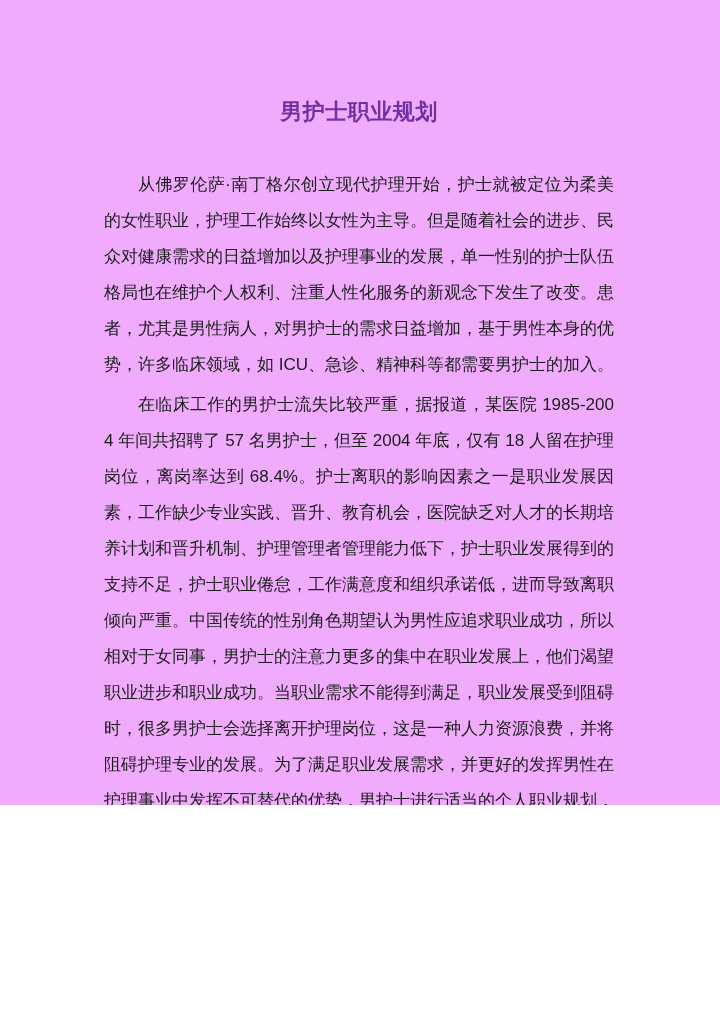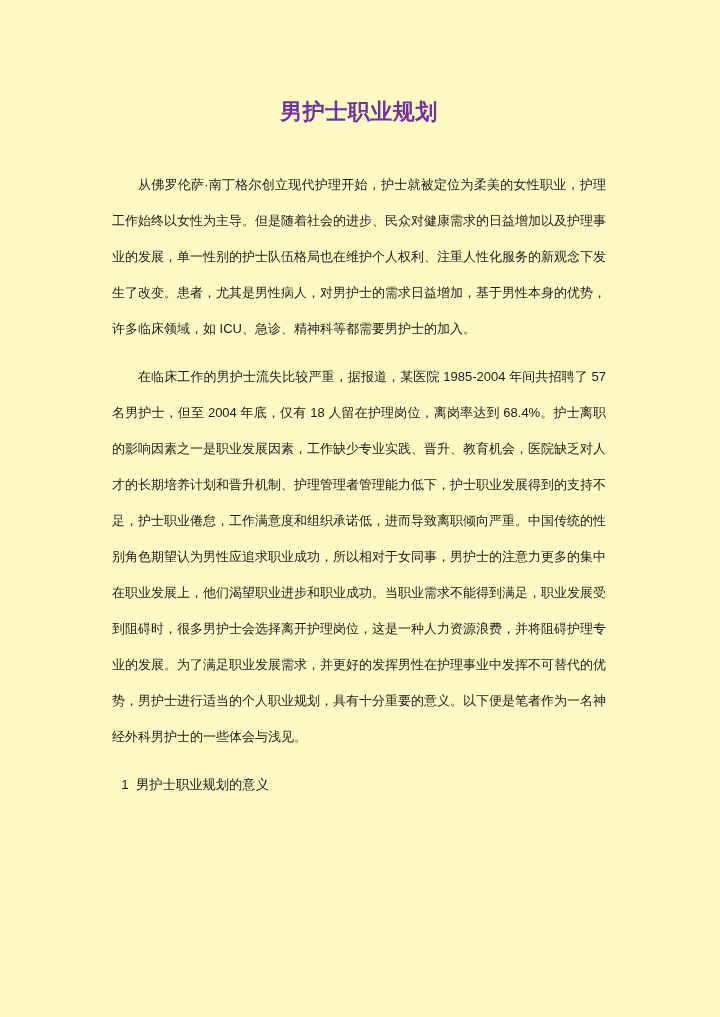--- a/index.html
+++ b/index.html
@@ -5,22 +5,22 @@
 <style>
   html, body {
     margin: 0;
     padding: 0;
     background: #ffffff;
   }
 
   .page {
     position: relative;
     width: 720px;
-    height: 1017px;
-    background: #fef9c3;
+    height: 805px;
+    background: #f0abfc;
     margin: 0 auto;
     overflow: hidden;
     box-sizing: border-box;
     font-family: "Liberation Sans", "DejaVu Sans", sans-serif;
     padding-left: 32px;
   }
 
   .doc-body {
     position: absolute;
     left: 100px;
@@ -35,27 +35,27 @@
     font-weight: bold;
     letter-spacing: 0.5px;
     margin: 0;
     padding-top: 97px;
     padding-bottom: 0;
     line-height: 30px;
     white-space: nowrap;
   }
 
   .para {
-    font-size: 13px;
+    font-size: 17px;
     color: #1c1c1c;
     line-height: 36px;
     text-align: justify;
     text-justify: inter-ideograph;
     text-indent: 2em;
-    margin: 12px;
+    margin: 4px;
     padding: 0;
     word-break: break-all;
   }
 
   .para-first {
     margin-top: 40px;
   }
 
   .heading {
     font-size: 13.3px;

